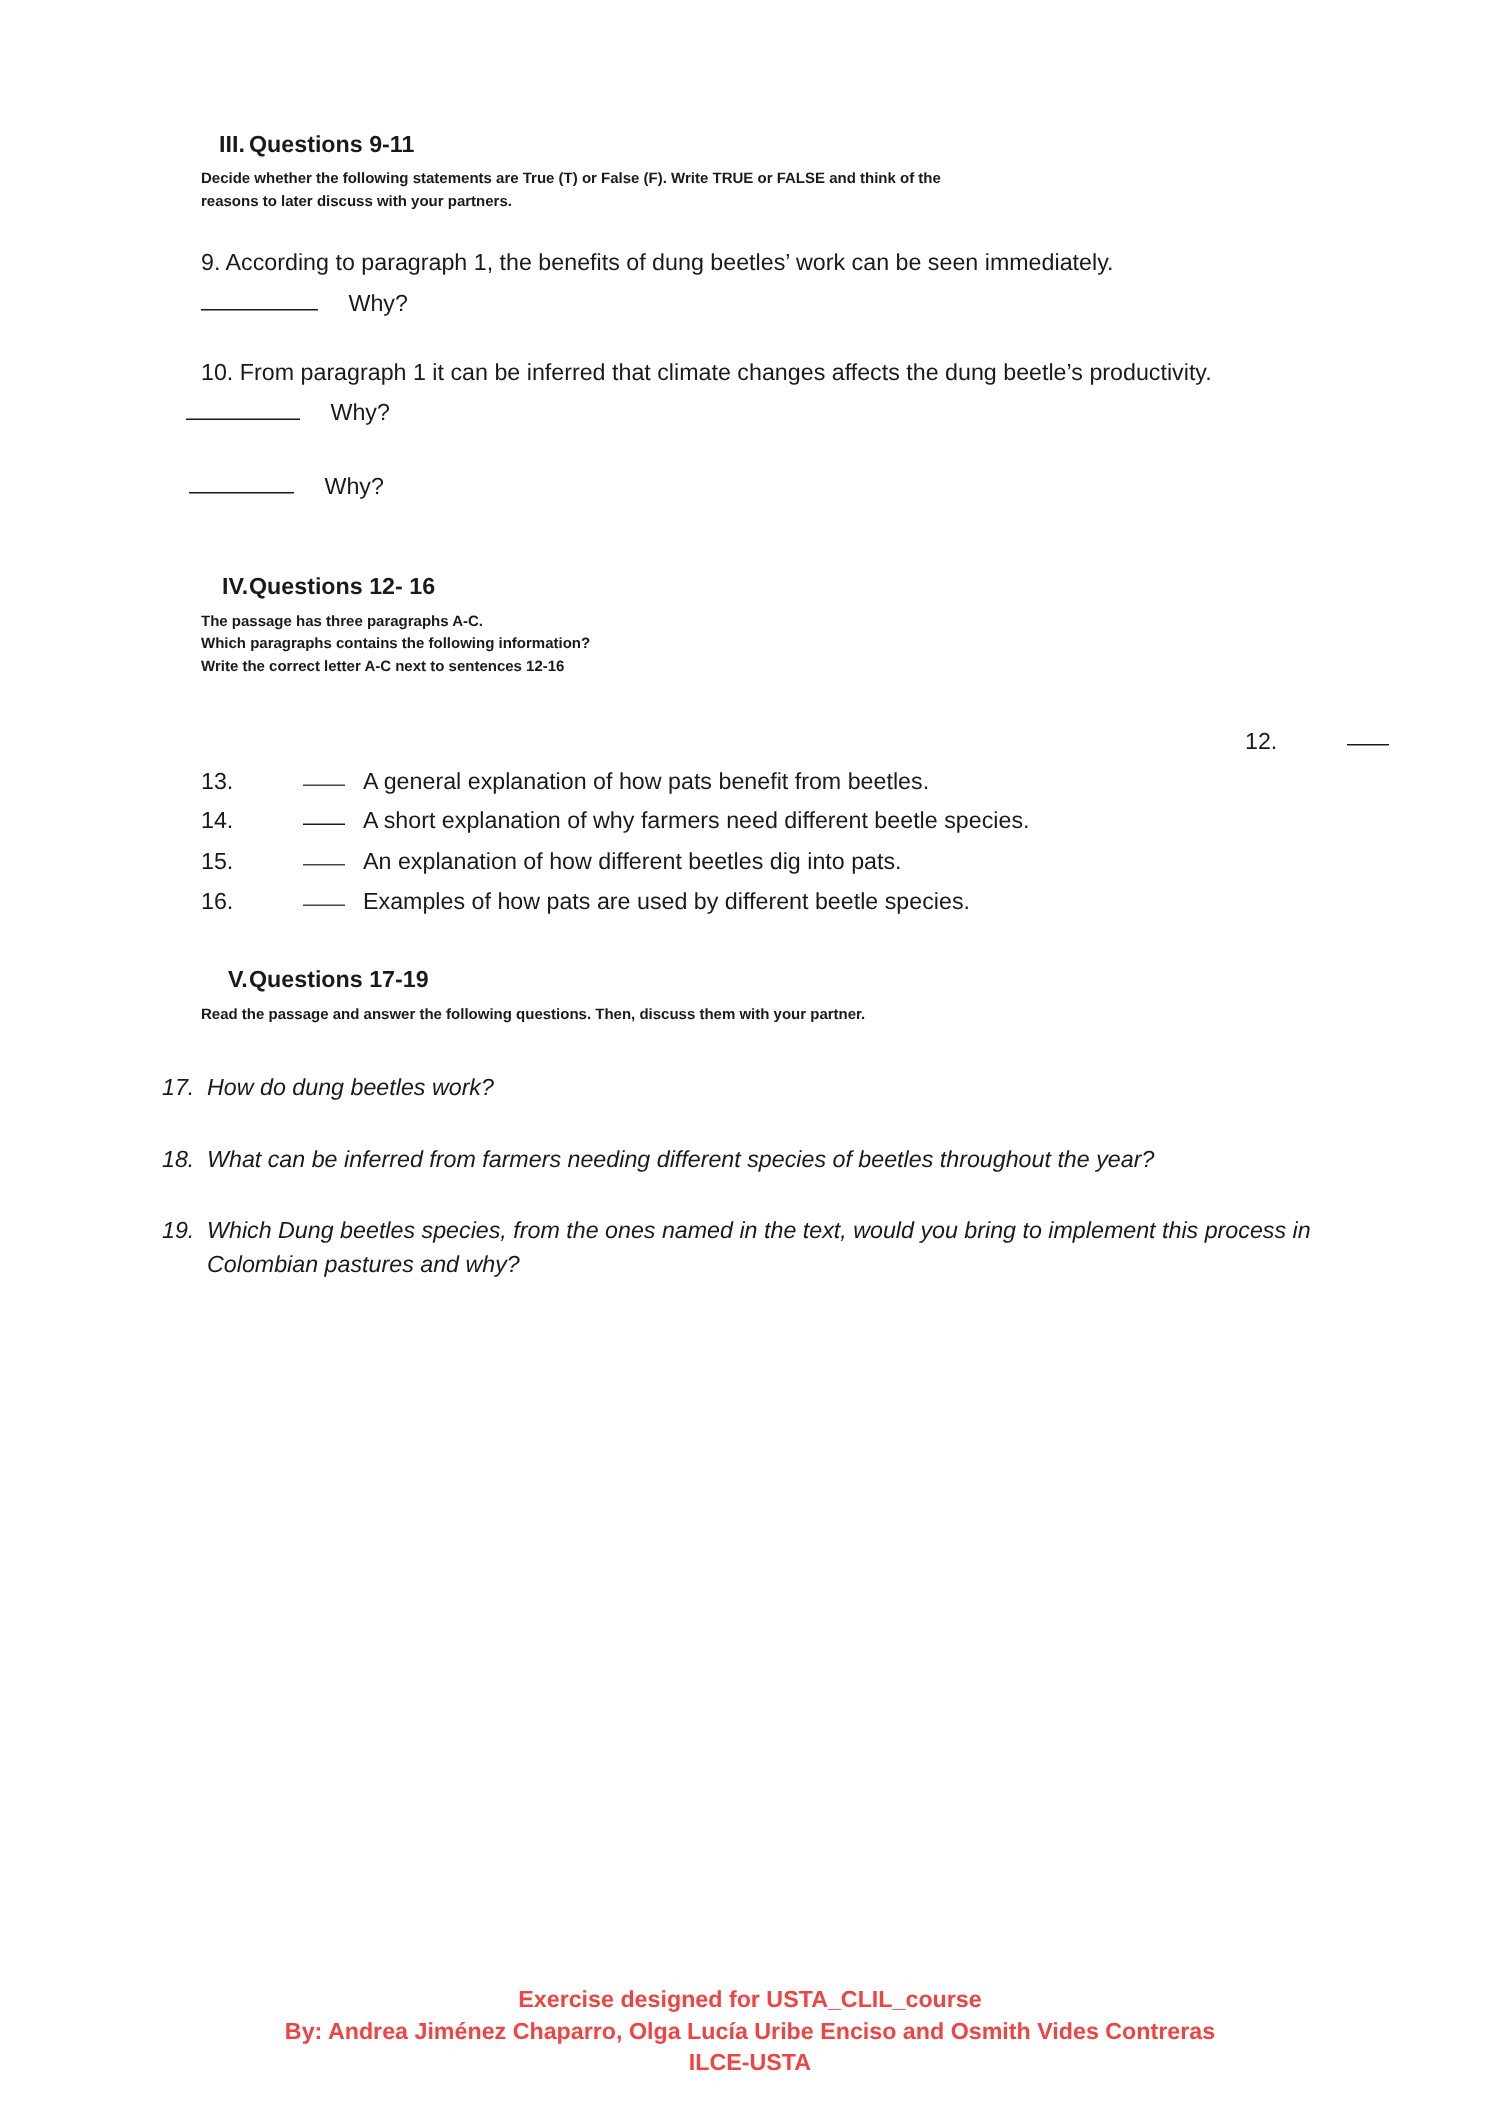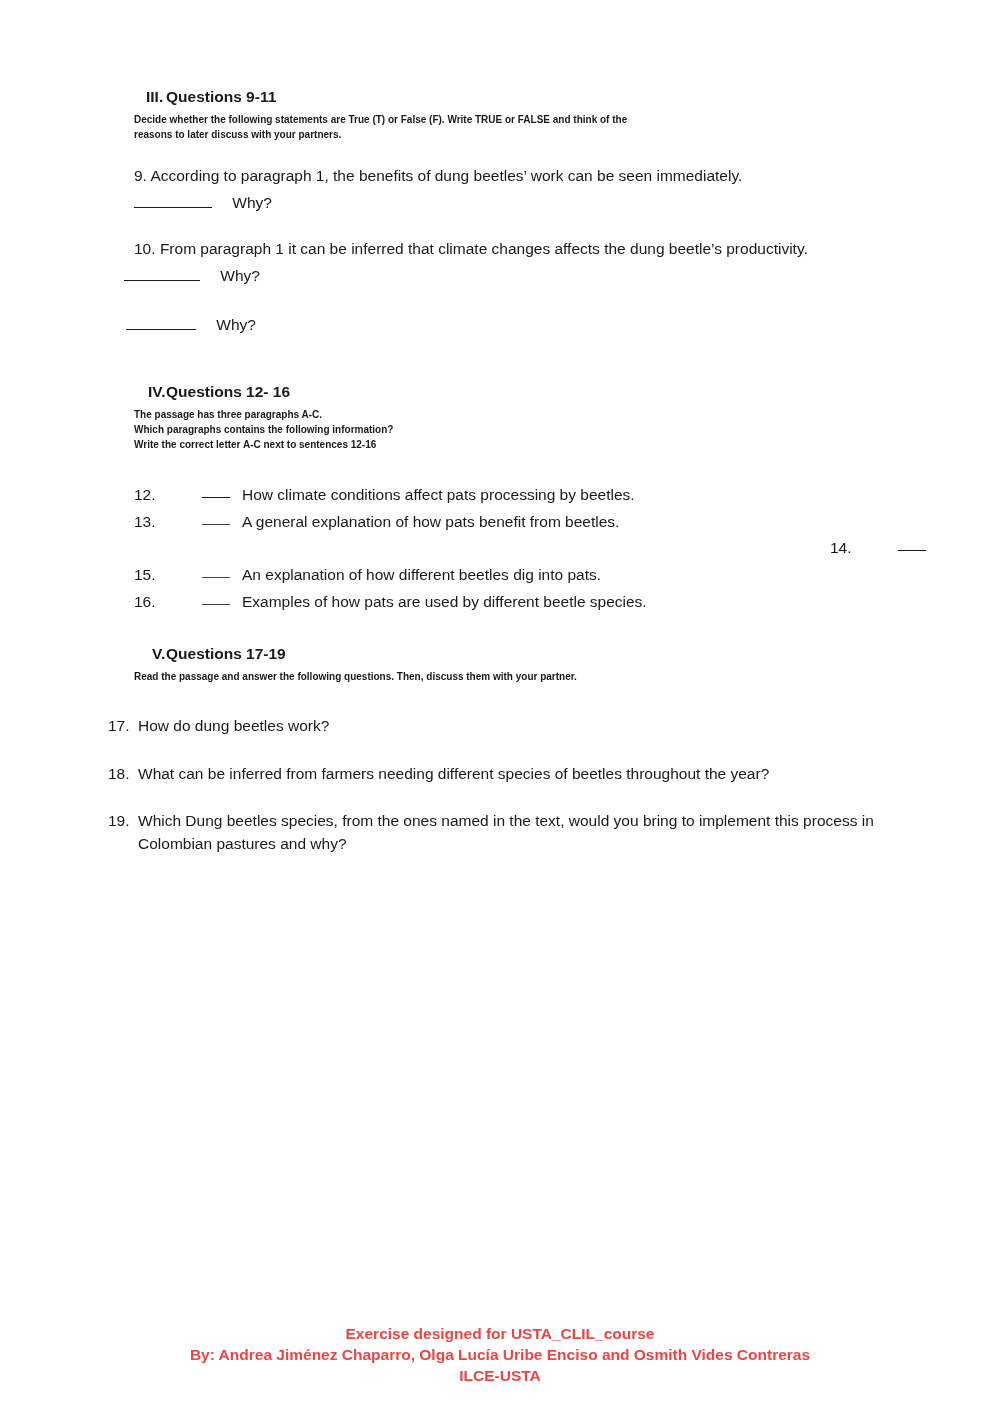--- a/index.html
+++ b/index.html
@@ -103,20 +103,21 @@
   .match-blank.thin {
     border-bottom: 1.2px solid #444;
     width: 26px;
   }
   .match-text { flex: 1 1 auto; }
 
   
   .open-list {
     margin-left: 0px;
     font-size: 15.5px;
+    font-style: italic;
   }
   .open-row {
     display: flex;
     margin-bottom: 24px;
     line-height: 1.5;
   }
   .open-num {
     width: 30px;
     flex: 0 0 30px;
     text-align: left;
@@ -203,30 +204,30 @@
         <div>Which paragraphs contains the following information?</div>
         <div>Write the correct letter A-C next to sentences 12-16</div>
       </div>
 
       <div class="spacer-30"></div>
 
       <div class="match-list">
         <div class="match-row">
           <span class="match-num">12.</span>
           <span class="match-blank"></span>
-          <span class="match-text">How climate conditions affect pats processing by beetles.</span>
         </div>
         <div class="match-row">
           <span class="match-num">13.</span>
           <span class="match-blank thin"></span>
           <span class="match-text">A general explanation of how pats benefit from beetles.</span>
         </div>
         <div class="match-row">
           <span class="match-num">14.</span>
           <span class="match-blank"></span>
+          <span class="match-text">A short explanation of why farmers need different beetle species.</span>
         </div>
         <div class="match-row">
           <span class="match-num">15.</span>
           <span class="match-blank thin"></span>
           <span class="match-text">An explanation of how different beetles dig into pats.</span>
         </div>
         <div class="match-row">
           <span class="match-num">16.</span>
           <span class="match-blank thin"></span>
           <span class="match-text">Examples of how pats are used by different beetle species.</span>

